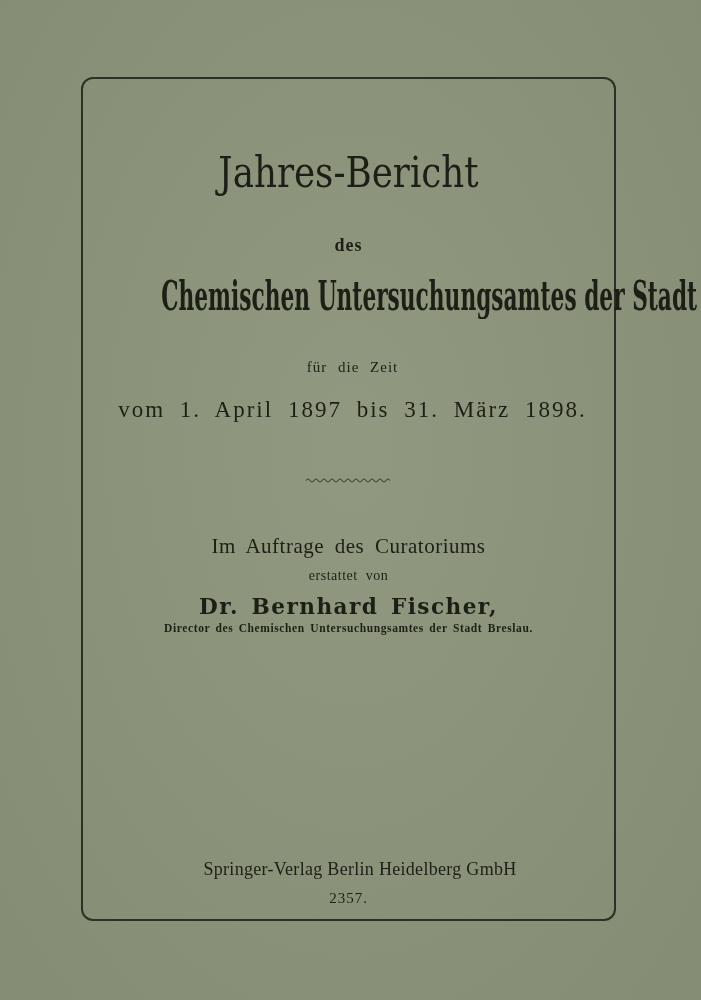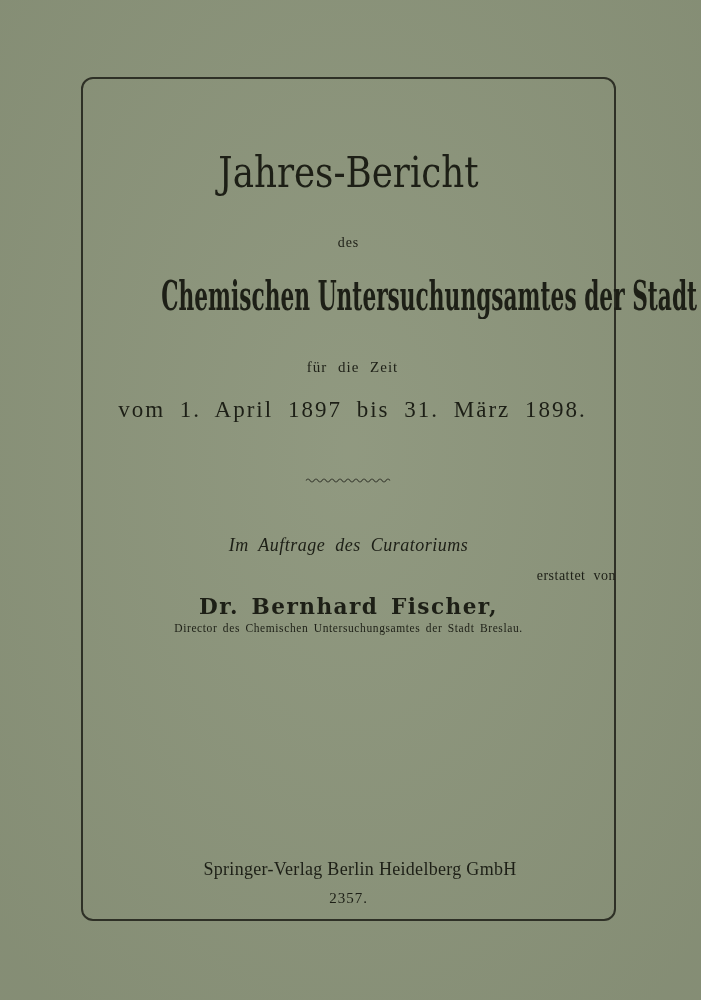--- a/index.html
+++ b/index.html
@@ -45,22 +45,22 @@
     line-height: 1;
   }
   .report-title {
     top: 74px;
     font-family: "DejaVu Serif", serif;
     font-size: 43px;
     transform: scaleX(0.83);
   }
   .des {
     top: 159px;
-    font-size: 14px;
-    font-weight: 400;
+    font-size: 18px;
+    font-weight: 700;
     letter-spacing: 1px;
   }
   .institution {
     top: 203px;
     font-family: "DejaVu Serif", serif;
     font-weight: 700;
     font-size: 31px;
     transform: scale(0.70, 1.34);
   }
   .period-intro {
@@ -76,45 +76,43 @@
     letter-spacing: 2px;
     word-spacing: 7px;
     padding-left: 8px;
   }
   .squiggle-wrap {
     top: 399px;
     line-height: 0;
   }
   .commission {
     top: 459px;
-    font-size: 18px;
+    font-size: 21px;
     letter-spacing: 0.5px;
     word-spacing: 5px;
-    font-style: italic;
   }
   .prepared-by {
     top: 492px;
     font-size: 14px;
     letter-spacing: 0.5px;
     word-spacing: 4px;
-    text-align: right;
   }
   .author {
     top: 517px;
     font-family: "DejaVu Serif", serif;
     font-weight: 700;
     font-size: 23px;
     letter-spacing: 1.5px;
     word-spacing: 4px;
     transform: scaleX(0.94);
   }
   .author-role {
     top: 546px;
     font-size: 11.5px;
-    font-weight: 400;
+    font-weight: 700;
     letter-spacing: 0.6px;
     word-spacing: 2px;
   }
   .publisher {
     top: 783px;
     font-size: 18px;
     letter-spacing: 0.3px;
     padding-left: 23px;
   }
   .year {

